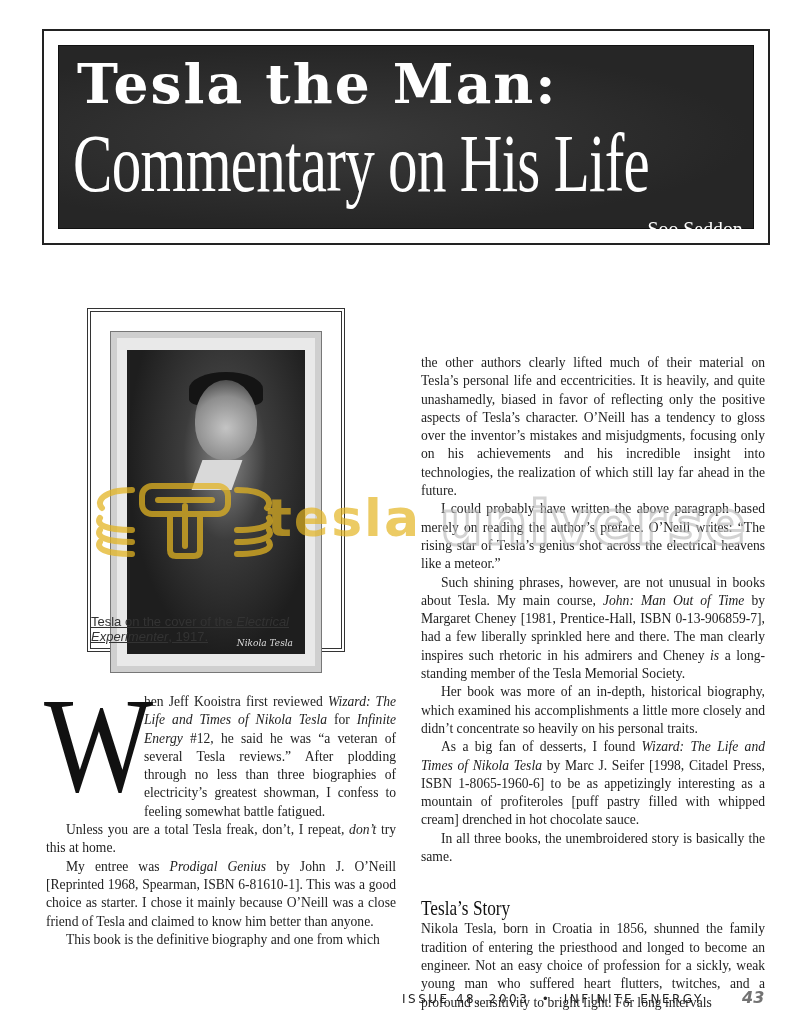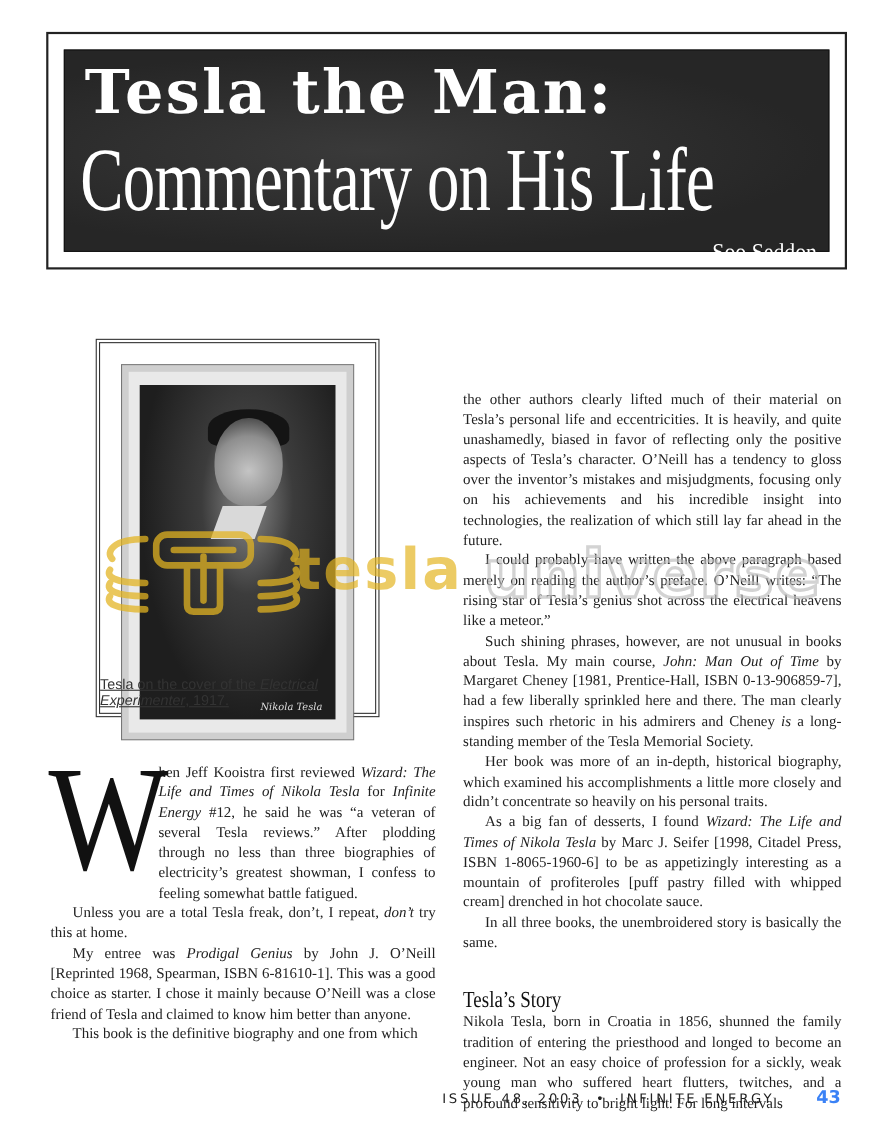--- a/index.html
+++ b/index.html
@@ -85,21 +85,21 @@
     font-family: "Liberation Serif", serif; font-size: 21px; line-height: 24px;
     margin-top: 30px; transform: scaleX(0.82); transform-origin: left top; white-space: nowrap; color: #111;
   }
 
   
   .footer {
     position: absolute; left: 402px; top: 992px; width: 390px;
     font-family: "DejaVu Sans", sans-serif; font-size: 12px; letter-spacing: 2.5px; color: #222; white-space: nowrap;
   }
   .page-number {
-    position: absolute; left: 742px; top: 988px; font-family: "DejaVu Sans", sans-serif; font-weight: bold; font-size: 16px; color: #3b82f6;
+    position: absolute; left: 742px; top: 988px; font-family: "DejaVu Sans", sans-serif; font-weight: bold; font-size: 16px; color: #737373; font-style: italic;
   }
 
   
   .watermark {
     position: absolute; left: 92px; top: 480px; width: 620px; height: 80px; pointer-events: none; opacity: 0.82;
   }
   .wm-text-tesla {
     position: absolute; left: 175px; top: 8px; font-family: "DejaVu Sans", sans-serif; font-size: 52px; font-weight: bold;
     color: #e3b422; letter-spacing: 2px; opacity: 0.85;
   }

